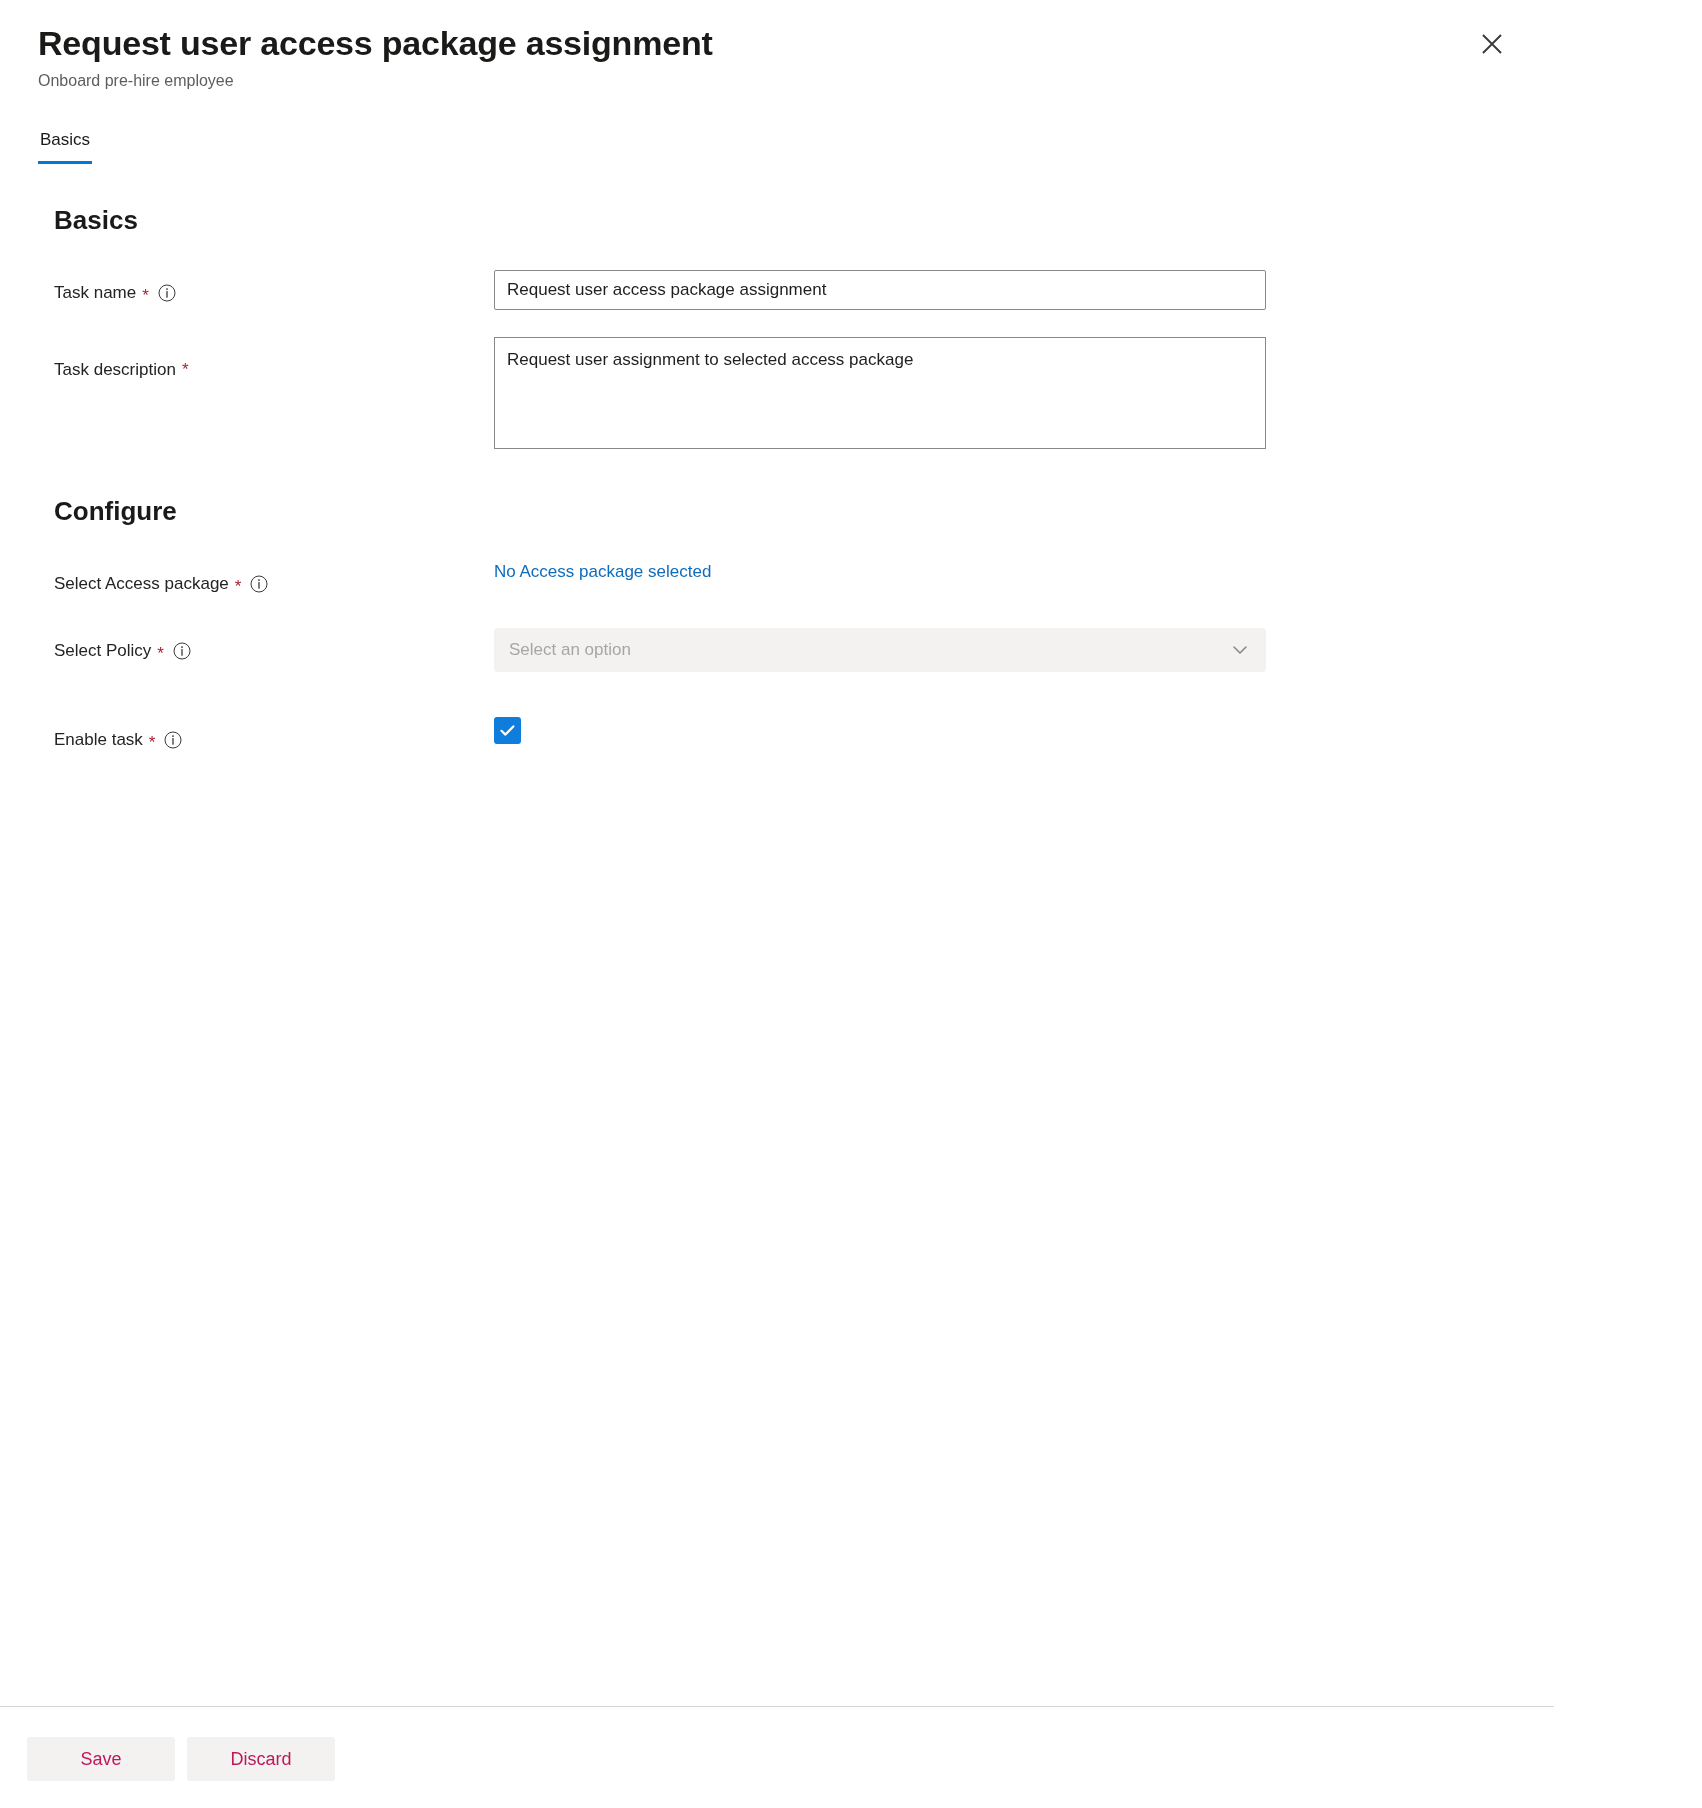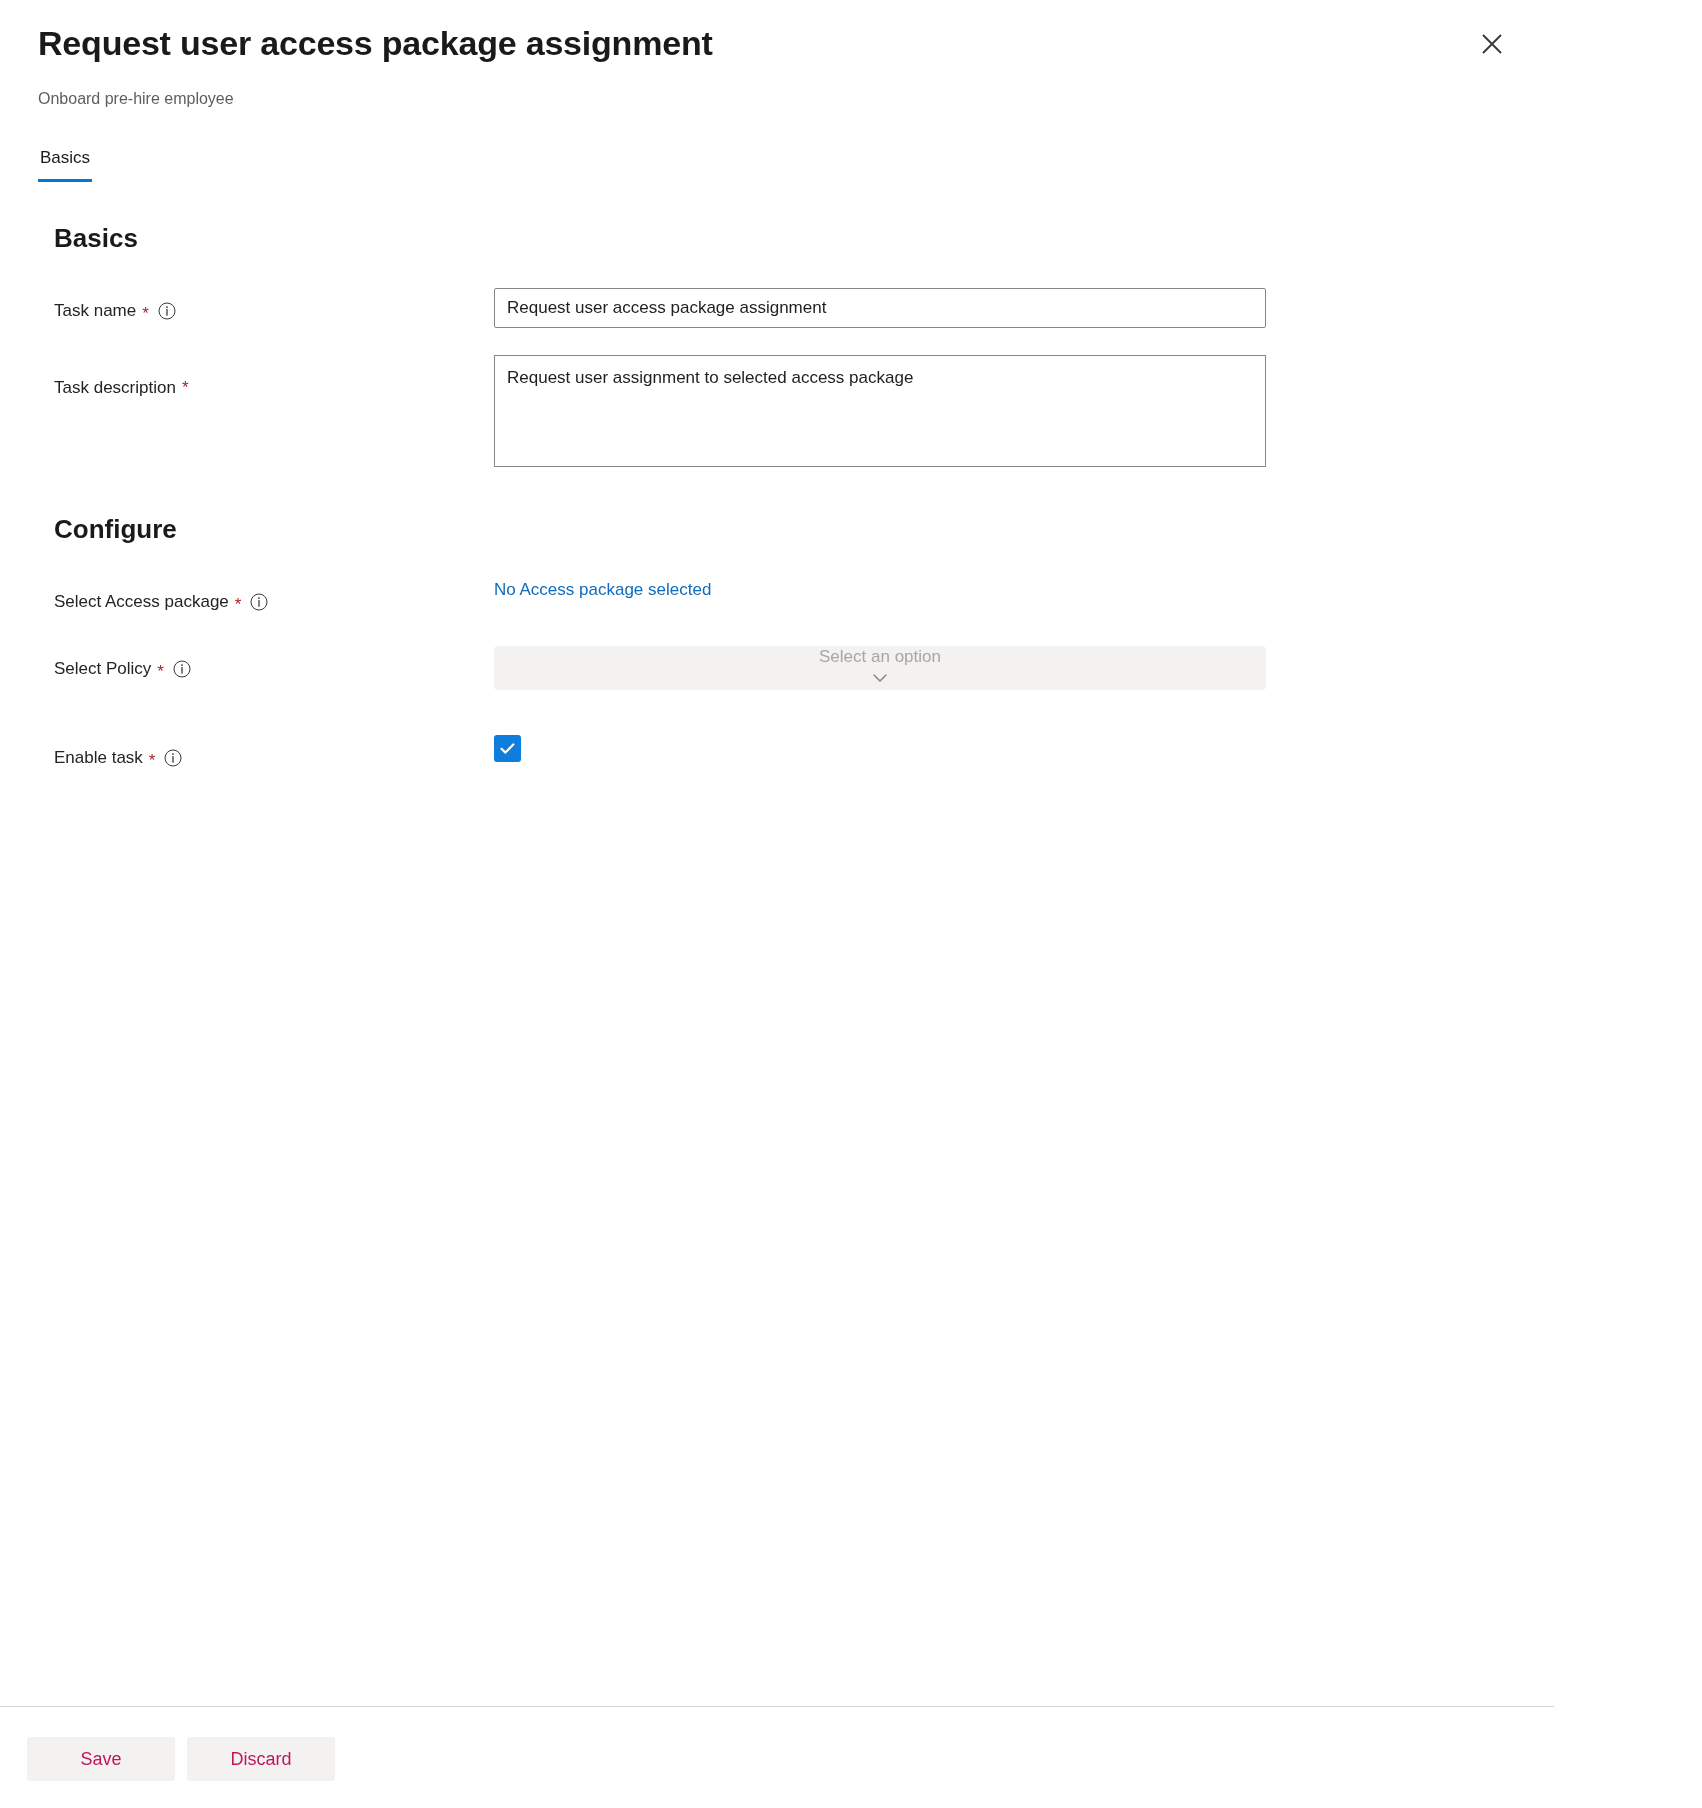--- a/index.html
+++ b/index.html
@@ -36,21 +36,21 @@
     font-weight: 600;
     letter-spacing: -0.2px;
     line-height: 42px;
     color: #1b1a19;
     margin: 0;
   }
   .panel-subtitle {
     font-size: 16px;
     color: #605e5c;
     line-height: 22px;
-    margin-top: 24px;
+    margin-top: 6px;
   }
   .close-btn {
     position: absolute;
     top: 24px;
     right: 42px;
     width: 40px;
     height: 40px;
     display: flex;
     align-items: center;
     justify-content: center;
@@ -190,21 +190,20 @@
     height: 44px;
     box-sizing: border-box;
     background: #f3f2f1;
     border: 1px solid transparent;
     border-radius: 4px;
     display: flex;
     align-items: center;
     justify-content: space-between;
     padding: 0 14px 0 14px;
     cursor: default;
-    flex-direction: column;
   }
   .dropdown .placeholder {
     font-size: 17px;
     color: #a6a6a6;
   }
   .dropdown .chev { display: flex; align-items: center; }
 
   .checkbox {
     width: 27px;
     height: 27px;

